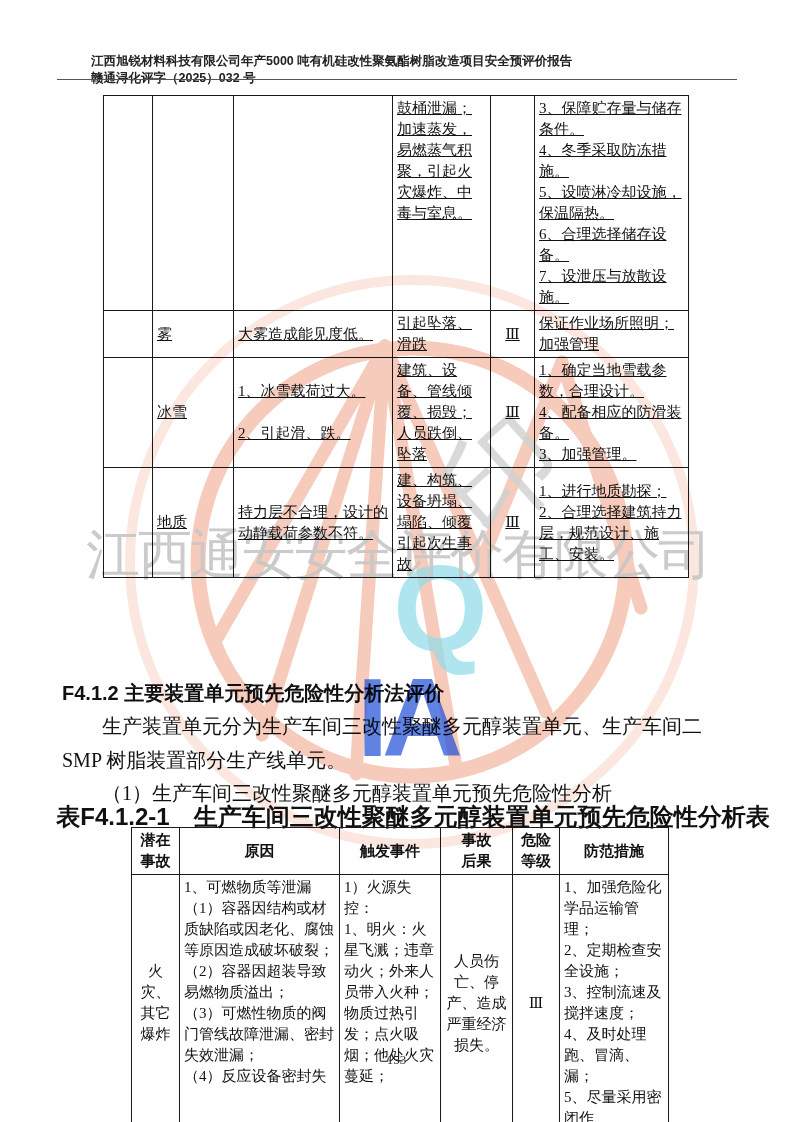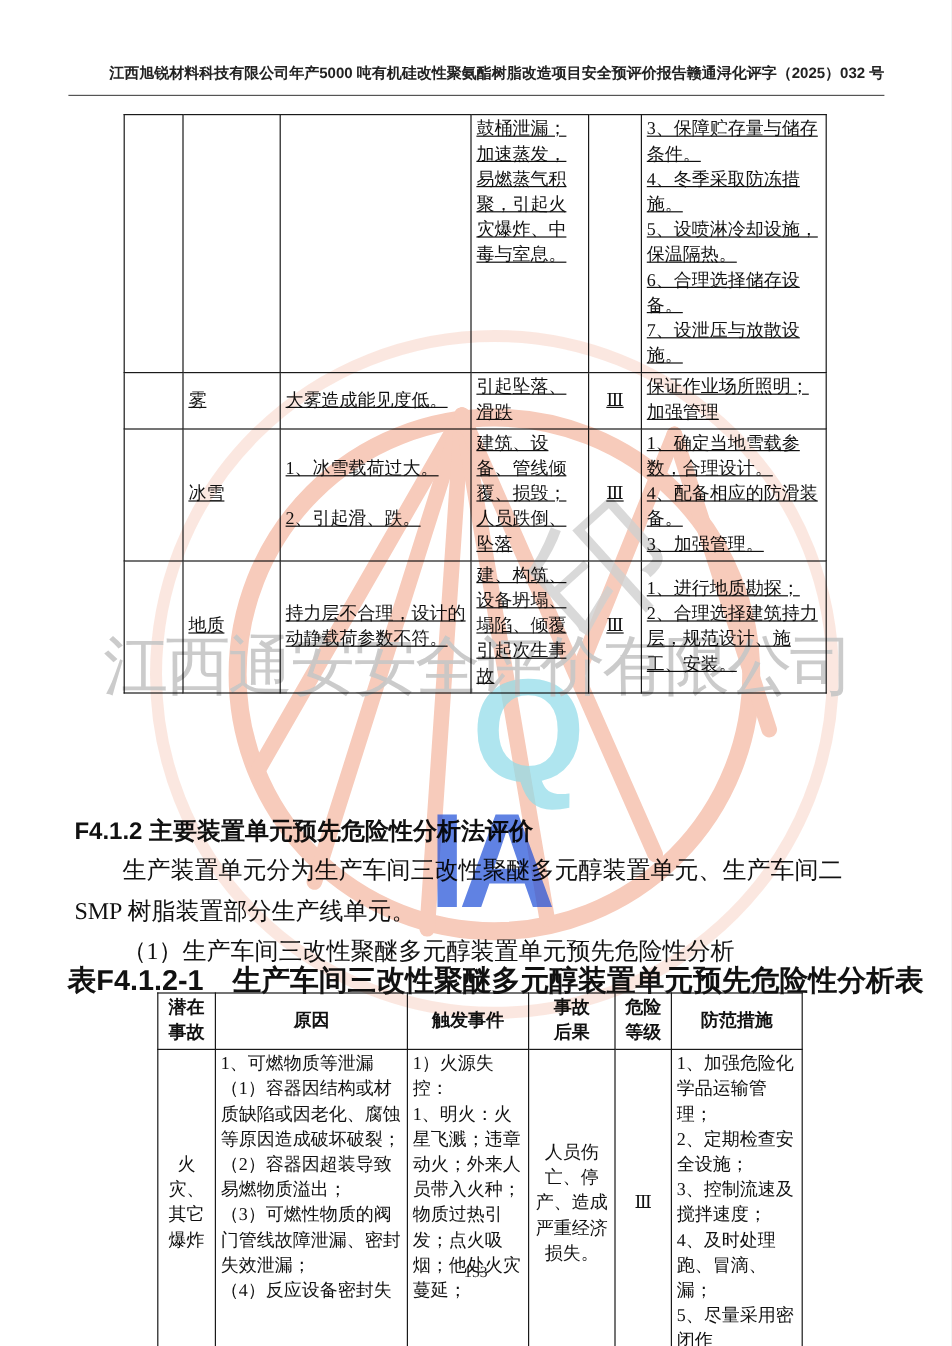--- a/index.html
+++ b/index.html
@@ -6,21 +6,21 @@
   .page {
     position:relative; width:793px; height:1122px; margin:0 auto;
     background:#ffffff; overflow:hidden;
     font-family:"Liberation Serif","DejaVu Serif",serif; color:#111;
   }
   
   .header {
     position:absolute; left:91px; right:70px; top:53px;
     display:flex; justify-content:space-between;
     font-size:12.5px; font-weight:bold; white-space:nowrap;
-    font-family:"Liberation Sans","DejaVu Sans",sans-serif; color:#222;
+    font-family:"Liberation Sans","DejaVu Sans",sans-serif; color:#222;flex-direction:column;
   }
   .header-rule { position:absolute; left:57px; right:56px; top:79px; border-top:1px solid #555; }
   
   table { border-collapse:collapse; table-layout:fixed; }
   td { border:1.5px solid #1a1a1a; padding:2px 4px; vertical-align:middle;
        white-space:pre-line; word-break:break-all; overflow:hidden; }
   .t1 { position:absolute; left:103px; top:95px; width:585px; height:437px;
         font-size:15px; line-height:21px;text-decoration:underline; }
   .t2 { position:absolute; left:131px; top:827px; width:537px; height:210px;
         font-size:15px; line-height:21px; }

